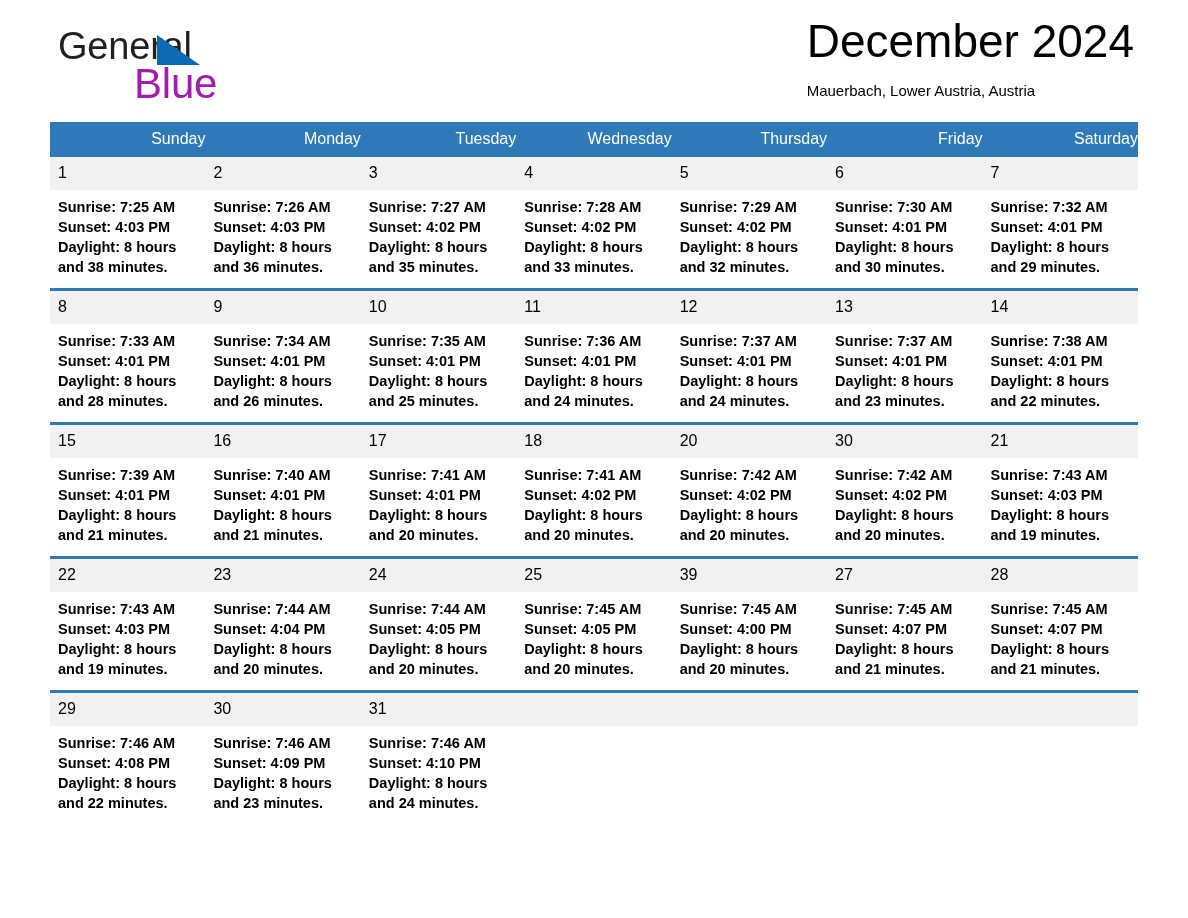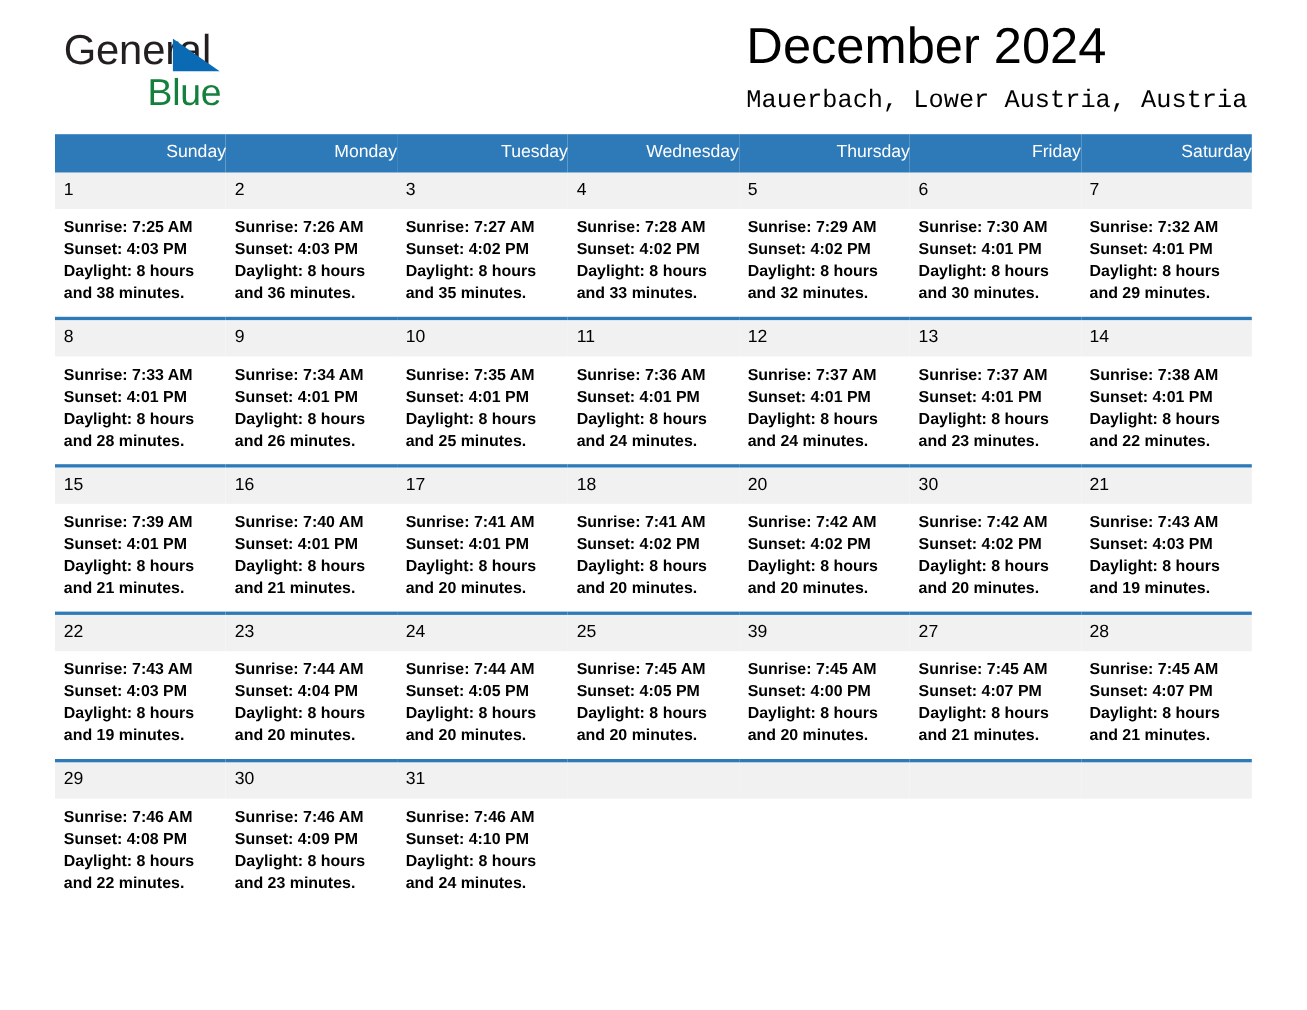--- a/index.html
+++ b/index.html
@@ -49,47 +49,46 @@
     position: absolute;
     left: 99px;
     top: 11px;
     width: 43px;
     height: 30px;
   }
   .brand-blue {
     position: absolute;
     left: 76px;
     top: 38px;
-    font-size: 34px;
+    font-size: 42px;
     letter-spacing: -0.2px;
-    color: #15803d;
+    color: #a21caf;
     font-weight: 400;
     line-height: 44px;
   }
   .title-block {
     position: absolute;
     right: 4px;
     top: 0;
     text-align: left;
   }
   .month-title {
     font-size: 46px;
     font-weight: 400;
     line-height: 58px;
     color: #000;
     white-space: nowrap;
   }
   .location {
-    font-size: 23px;
+    font-size: 15px;
     font-weight: 400;
     line-height: 30px;
     margin-top: 6px;
     color: #000;
     white-space: nowrap;
-    font-family: Liberation Mono, monospace;
   }
 
   
   .calendar {
     width: 1088px;
     border-collapse: collapse;
     table-layout: fixed;
   }
   .calendar th {
     background: #2e7ab8;

